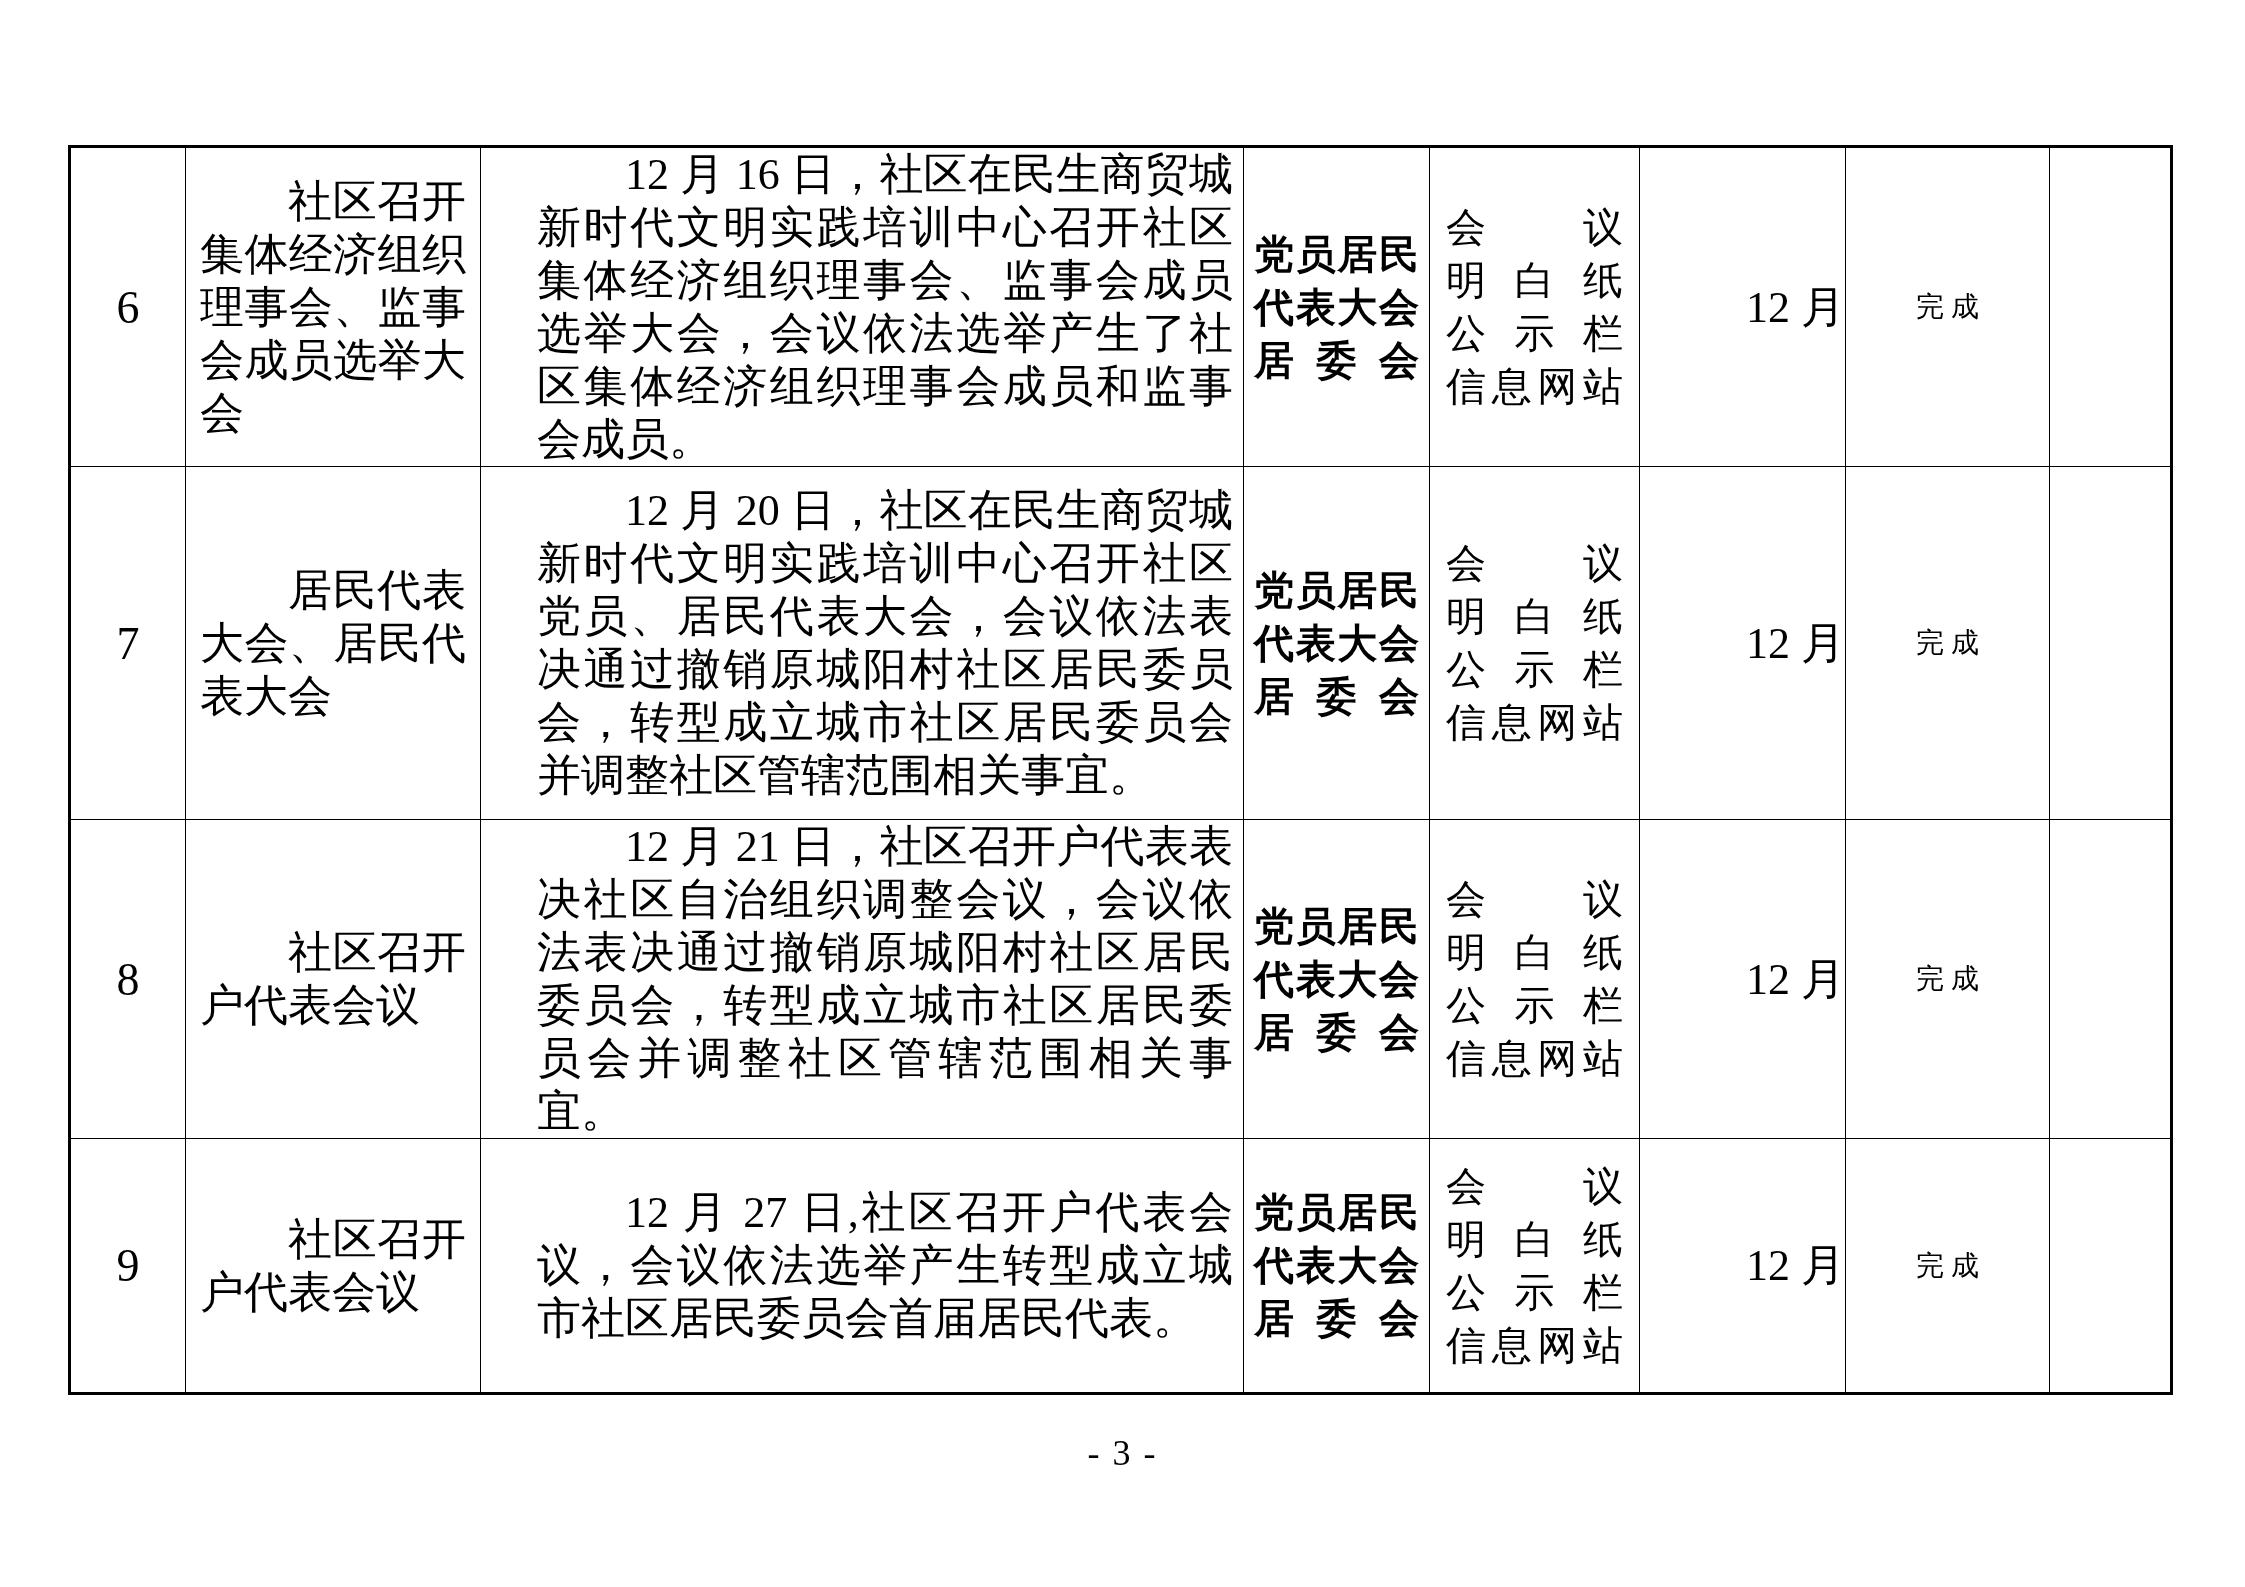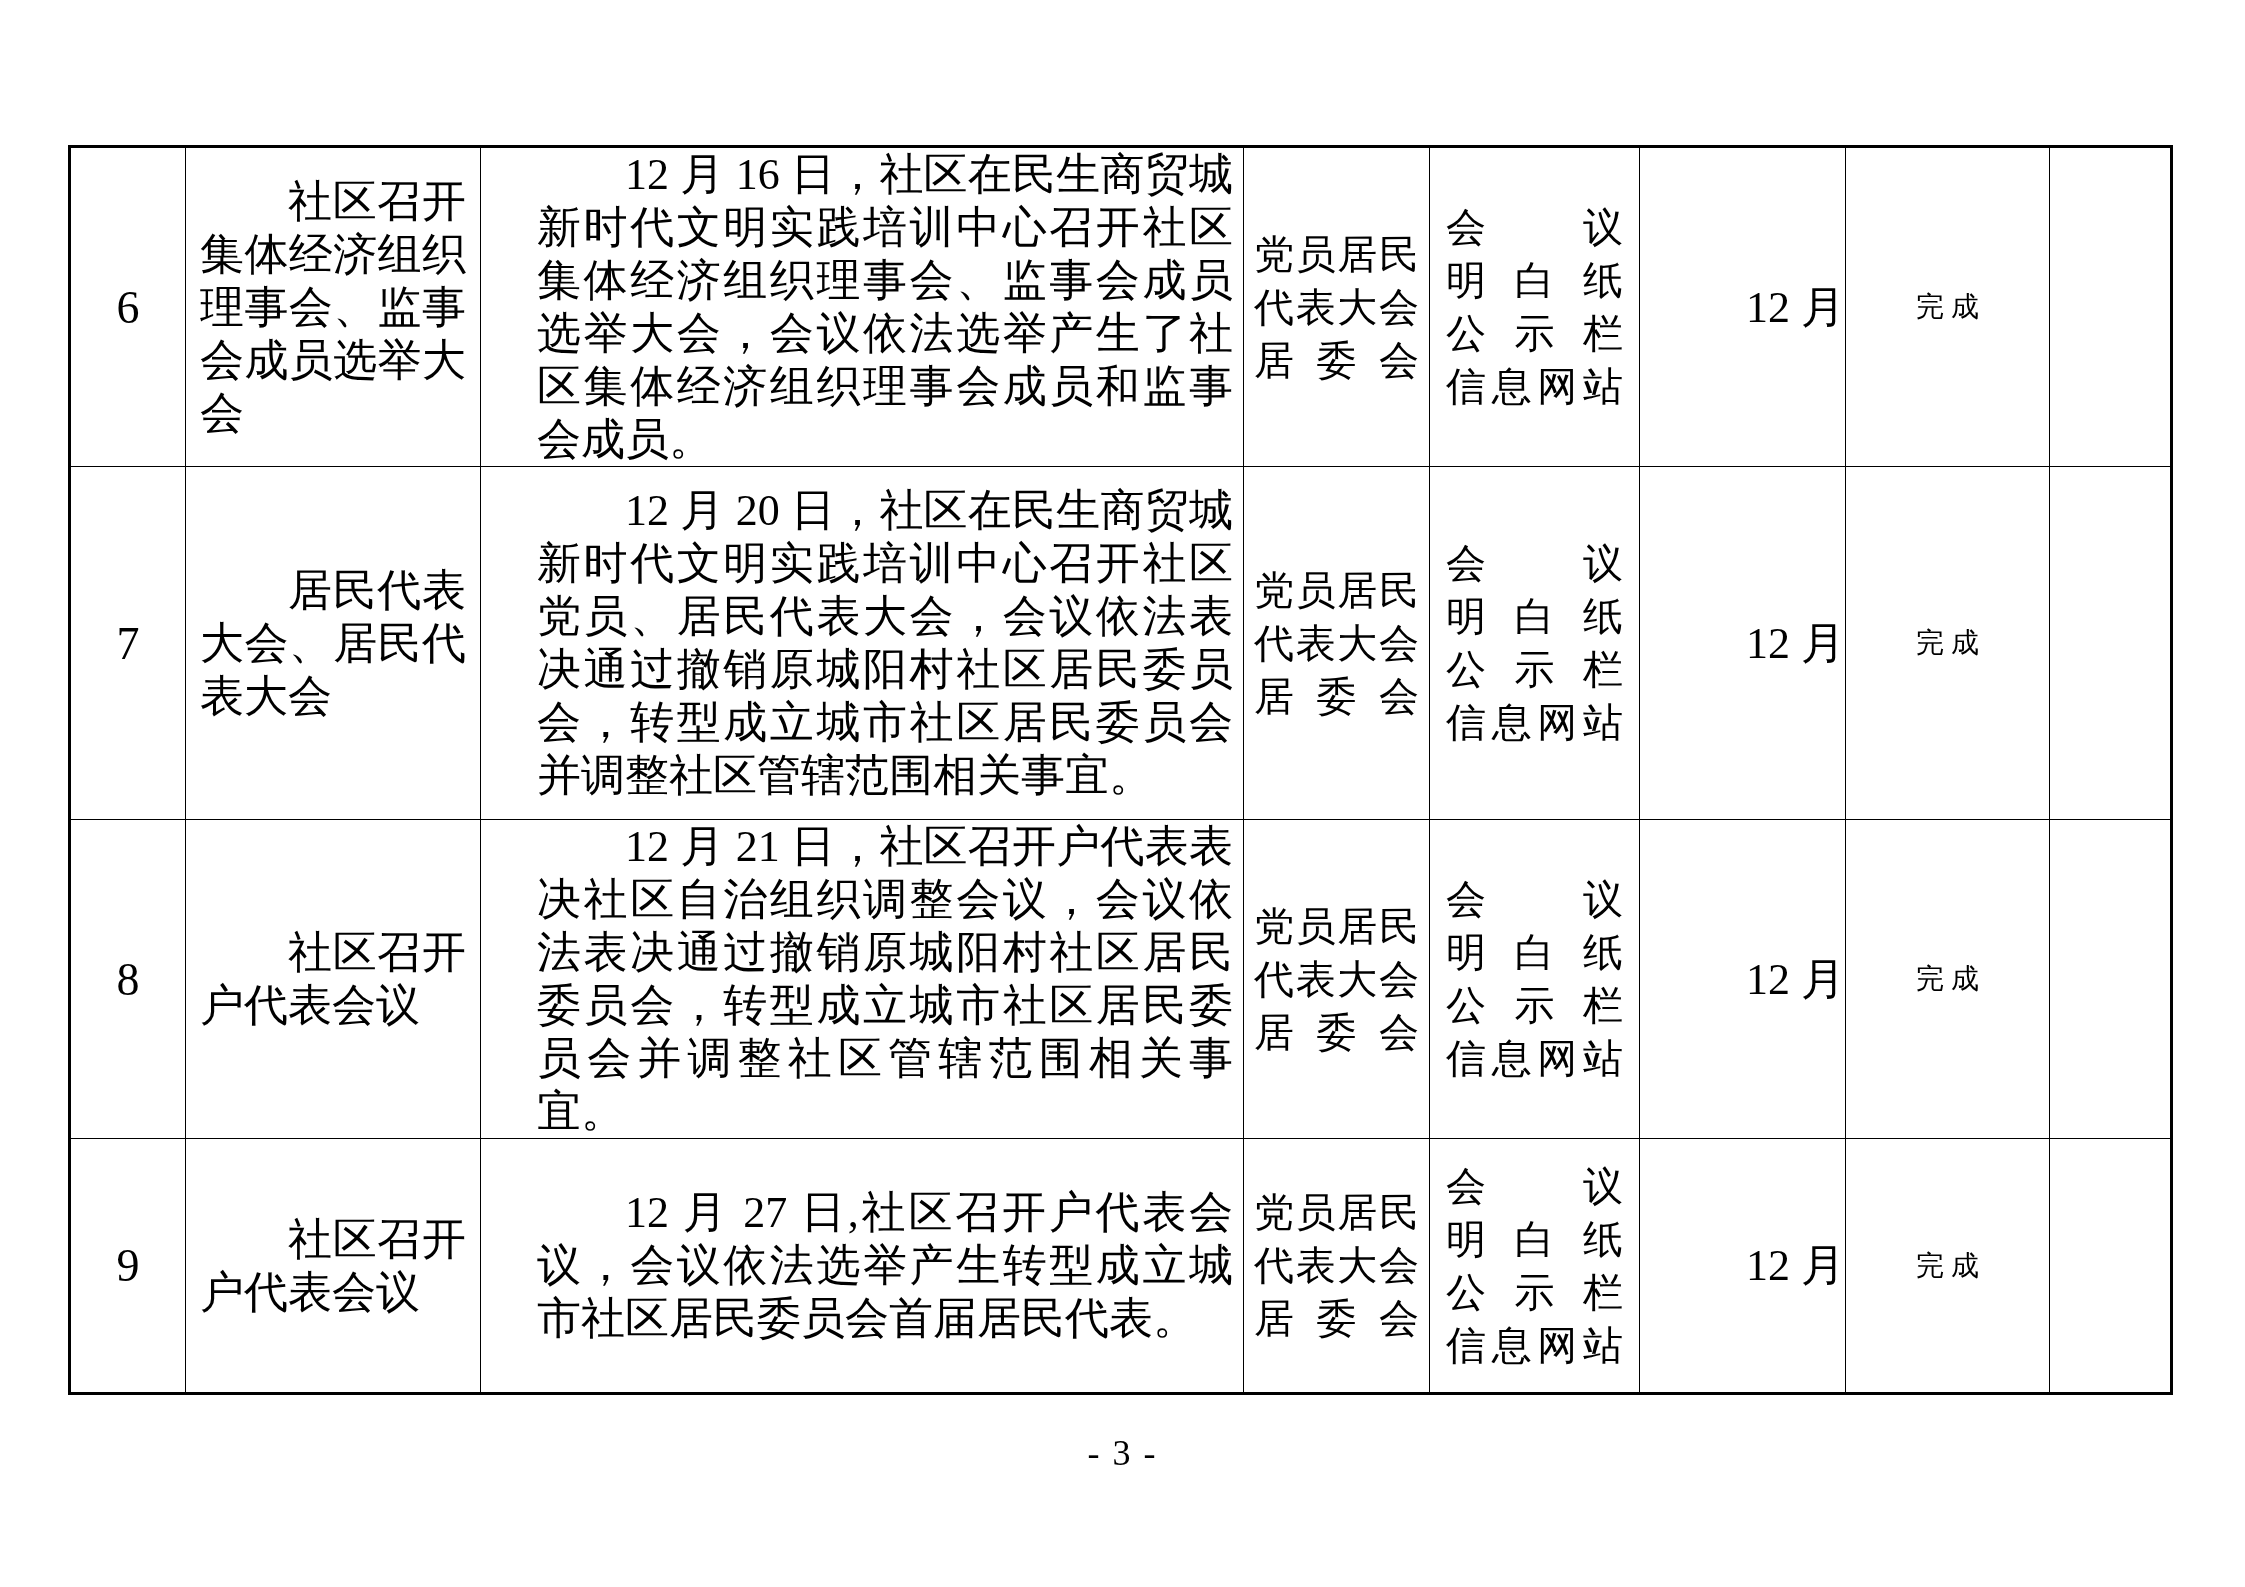--- a/index.html
+++ b/index.html
@@ -22,21 +22,21 @@
     overflow:hidden;
   }
   tr.r6 { height:320px; }
   tr.r7 { height:353px; }
   tr.r8 { height:302px; }
   tr.r9 { height:255px; }
 
   td.c-no   { text-align:center; font-size:46px; }
   td.c-title{ padding:8px 14px; }
   td.c-desc { padding:0 10px; }
-  td.c-part { padding:0 10px; }
+  td.c-part { padding:0 10px;font-weight:bold; }
   td.c-pub  { padding:0 16px; }
   td.c-month{ text-align:right; font-size:44px; }
   td.c-status{ text-align:center; font-size:28px; }
 
   .title-par {
     font-size:44px; line-height:53px;
     text-align:justify; text-indent:2em;
   }
   .desc-par {
     font-size:44px; line-height:53px;

